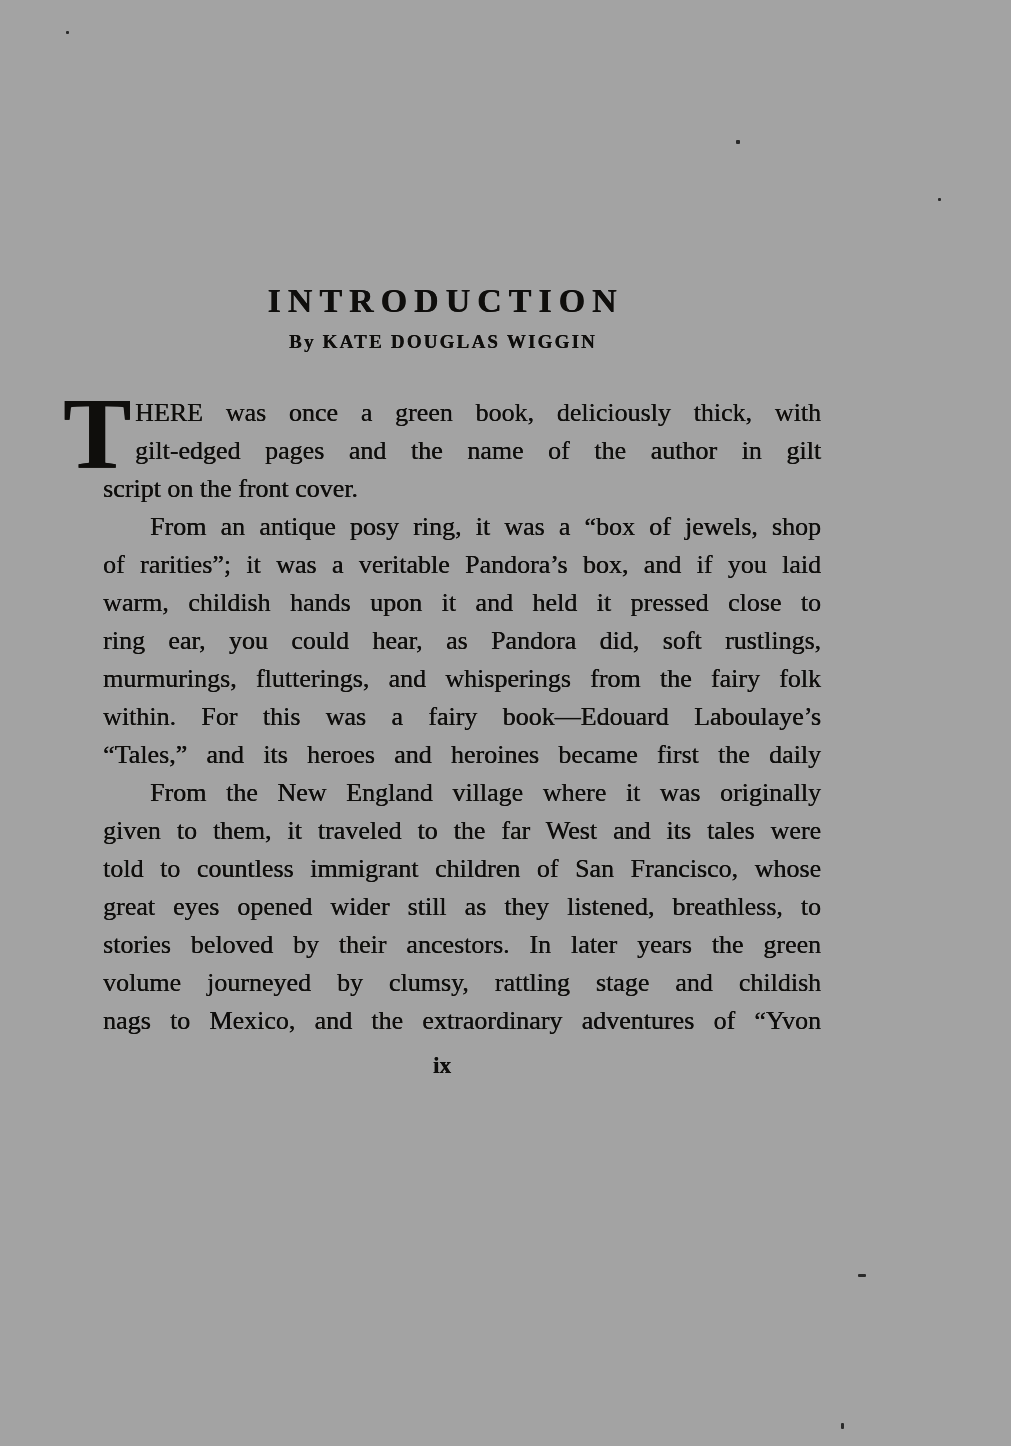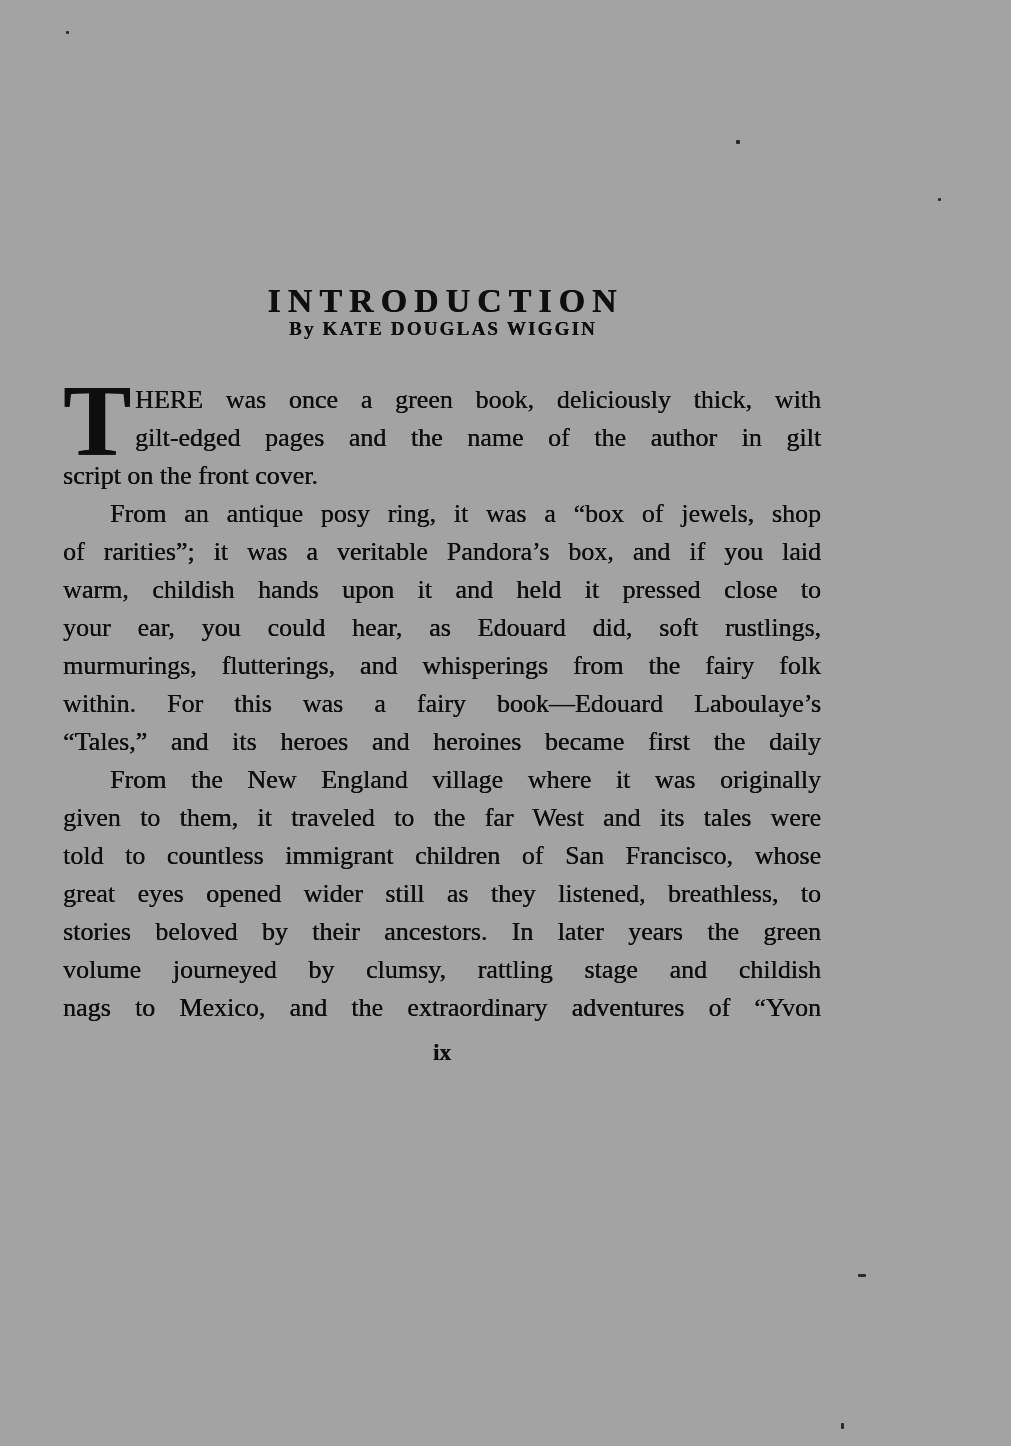--- a/index.html
+++ b/index.html
@@ -27,40 +27,42 @@
     margin-top: 284px;
     text-align: center;
     font-size: 34px;
     line-height: 34px;
     font-weight: bold;
     letter-spacing: 7px;
     padding-left: 7px; 
     text-shadow: 0.4px 0 0 currentColor;
   }
   .byline {
+    margin-top: 13px;
     text-align: center;
     font-size: 19px;
     line-height: 22px;
     font-weight: bold;
     letter-spacing: 2.2px;
     padding-left: 2px;
     text-shadow: 0.3px 0 0 currentColor;
   }
   .body-text {
     margin-top: 41px;
     font-size: 26px;
     text-shadow: 0.35px 0 0 currentColor;
   }
   .para { overflow: visible; }
   .line {
     height: 38px;
     line-height: 38px;
     text-align: justify;
     text-align-last: justify;
     white-space: normal;
+    margin-left: 40px;
   }
   .line.last {
     text-align: right;
     text-align-last: left;
   }
   .line.indent {
     padding-left: 47px;
   }
   .dropcap {
     float: left;
@@ -114,21 +116,21 @@
         <span class="dropcap">T</span>
         <div class="line">HERE was once a green book, deliciously thick, with</div>
         <div class="line">gilt-edged pages and the name of the author in gilt</div>
         <div class="line last">script on the front cover.</div>
       </div>
 
       <div class="para">
         <div class="line indent">From an antique posy ring, it was a “box of jewels, shop</div>
         <div class="line">of rarities”; it was a veritable Pandora’s box, and if you laid</div>
         <div class="line">warm, childish hands upon it and held it pressed close to</div>
-        <div class="line">your ear, you could hear, as Edouard did, soft rustlings,</div>
+        <div class="line">ring ear, you could hear, as Pandora did, soft rustlings,</div>
         <div class="line">murmurings, flutterings, and whisperings from the fairy folk</div>
         <div class="line">within.  For this was a fairy book—Edouard Laboulaye’s</div>
         <div class="line">“Tales,” and its heroes and heroines became first the daily</div>
       </div>
 
       <div class="para">
         <div class="line indent">From the New England village where it was originally</div>
         <div class="line">given to them, it traveled to the far West and its tales were</div>
         <div class="line">told to countless immigrant children of San Francisco, whose</div>
         <div class="line">great eyes opened wider still as they listened, breathless, to</div>

